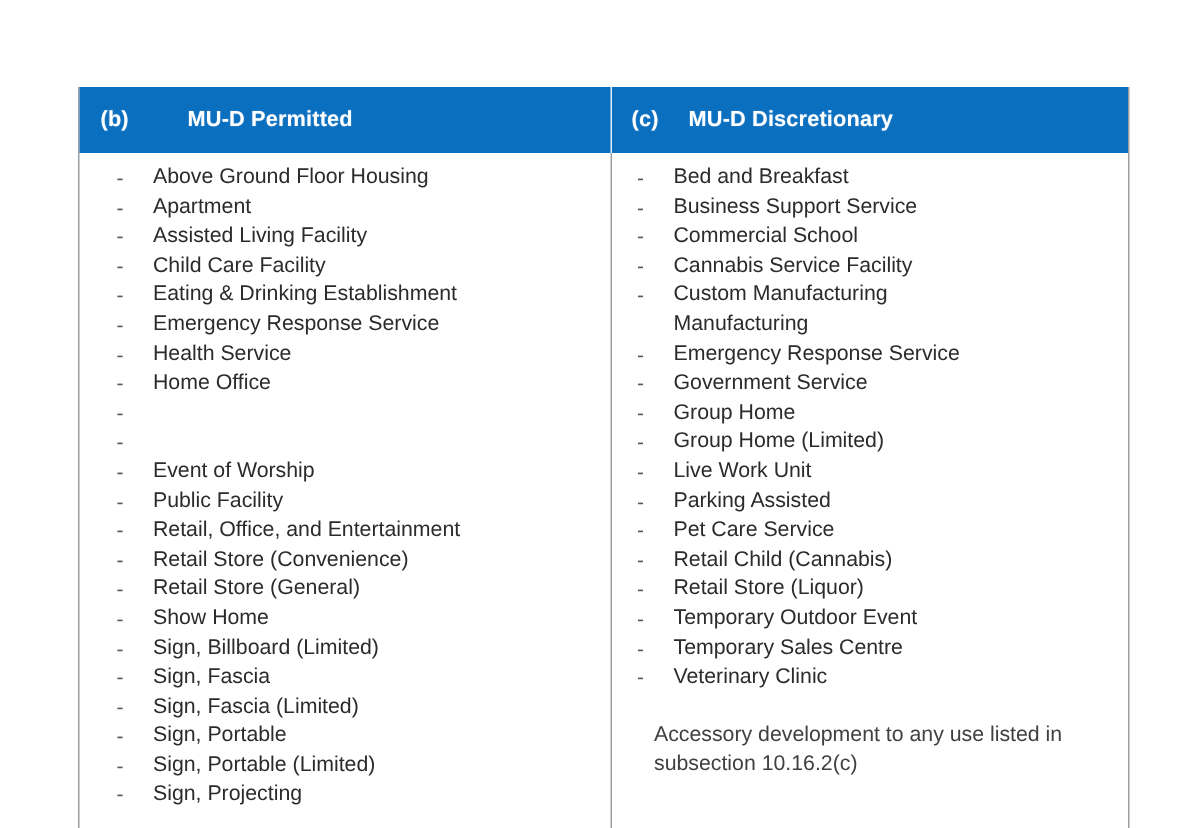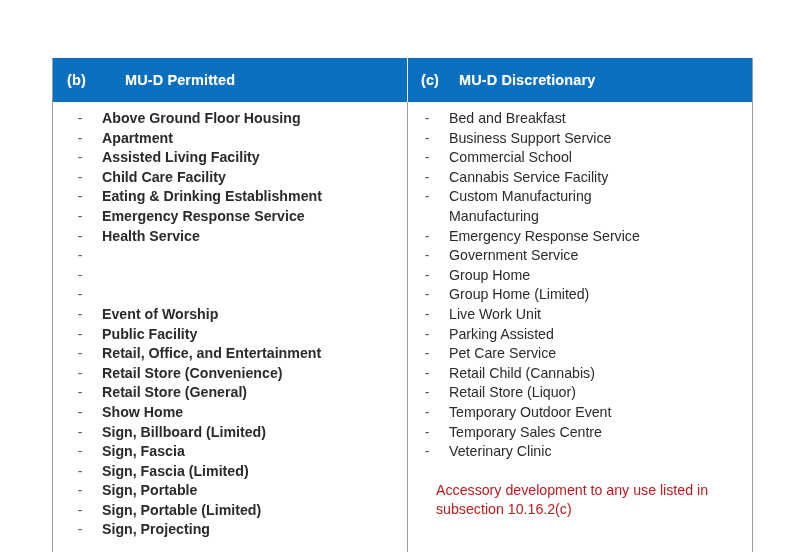--- a/index.html
+++ b/index.html
@@ -99,33 +99,33 @@
     line-height: 19.6px;
     color: #555a5e;
     text-align: center;
   }
   .column.left  .bullet { width: 18px; margin-left: 18px; }
   .column.right .bullet { width: 18px; margin-left: 10px; }
 
   .use-label {
     flex: 1 1 auto;
   }
-  .column.left  .use-label { margin-left: 13px; font-weight: bold; }
+  .column.left  .use-label { margin-left: 13px; }
   .column.right .use-label { margin-left: 13px; }
 
   
   li.continuation .bullet { visibility: hidden; }
 
   .footnote {
     margin-top: 19px;
     margin-left: 28px;
     margin-right: 16px;
     font-size: 14.2px;
     line-height: 19.6px;
-    color: #b91c1c;
+    color: #404040;
     max-width: 300px;
   }
 
   
   #use-table, .footnote {
     -webkit-font-smoothing: antialiased;
   }
 </style>
 </head>
 <body>
@@ -169,20 +169,21 @@
           <li>
             <span class="bullet">-</span>
             <span class="use-label">Emergency Response Service</span>
           </li>
           <li>
             <span class="bullet">-</span>
             <span class="use-label">Health Service</span>
           </li>
           <li>
             <span class="bullet">-</span>
+            <span class="use-label">Home Office</span>
           </li>
           <li>
             <span class="bullet">-</span>
           </li>
           <li>
             <span class="bullet">-</span>
           </li>
           <li>
             <span class="bullet">-</span>
             <span class="use-label">Event of Worship</span>

